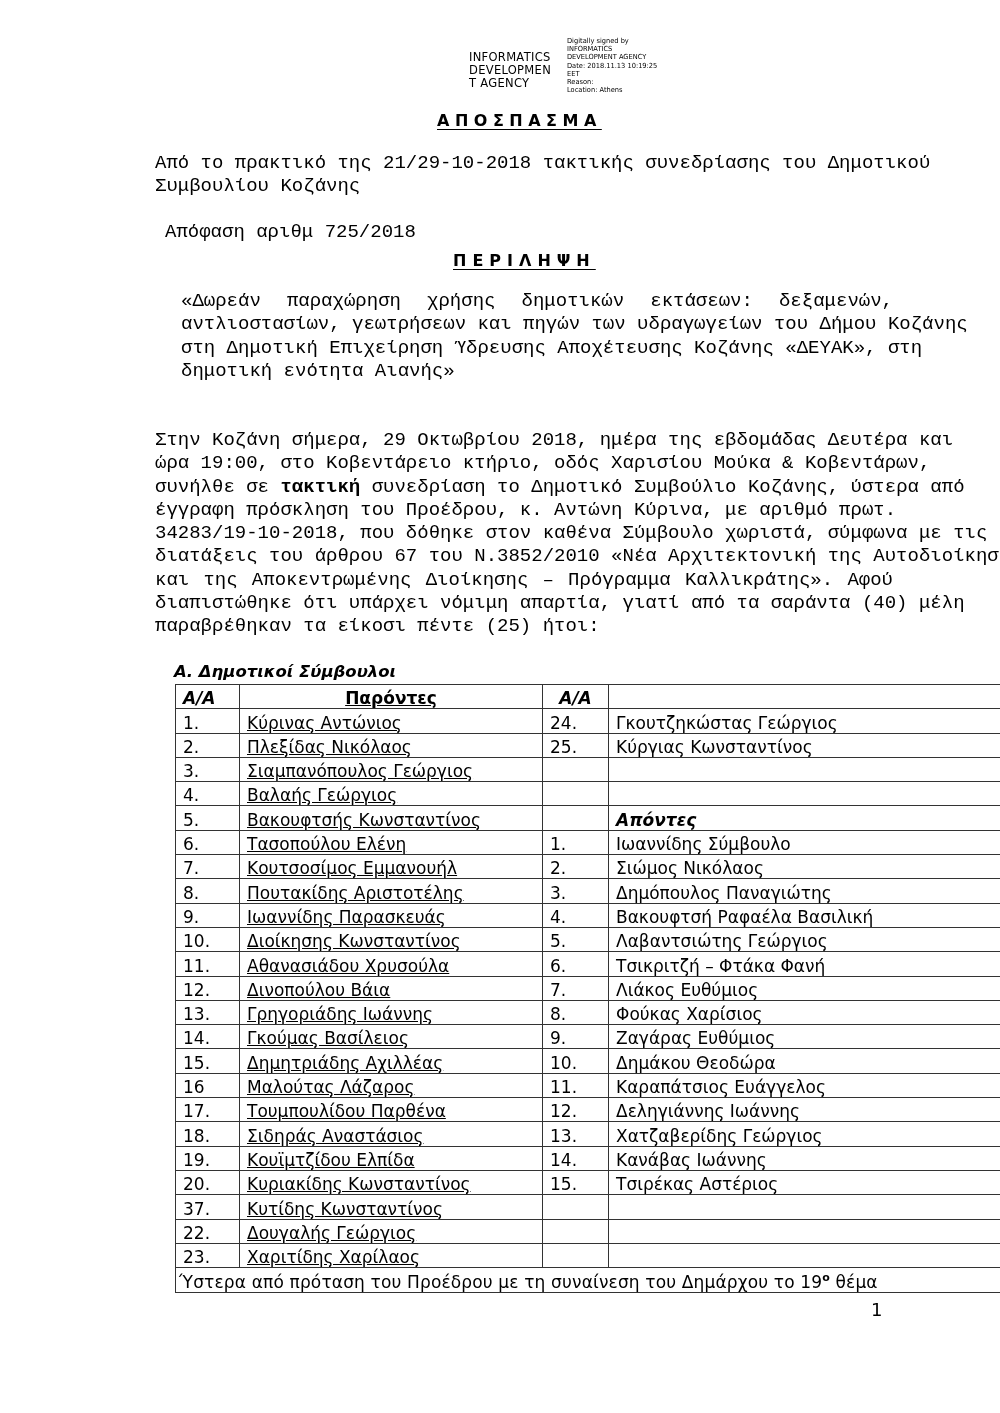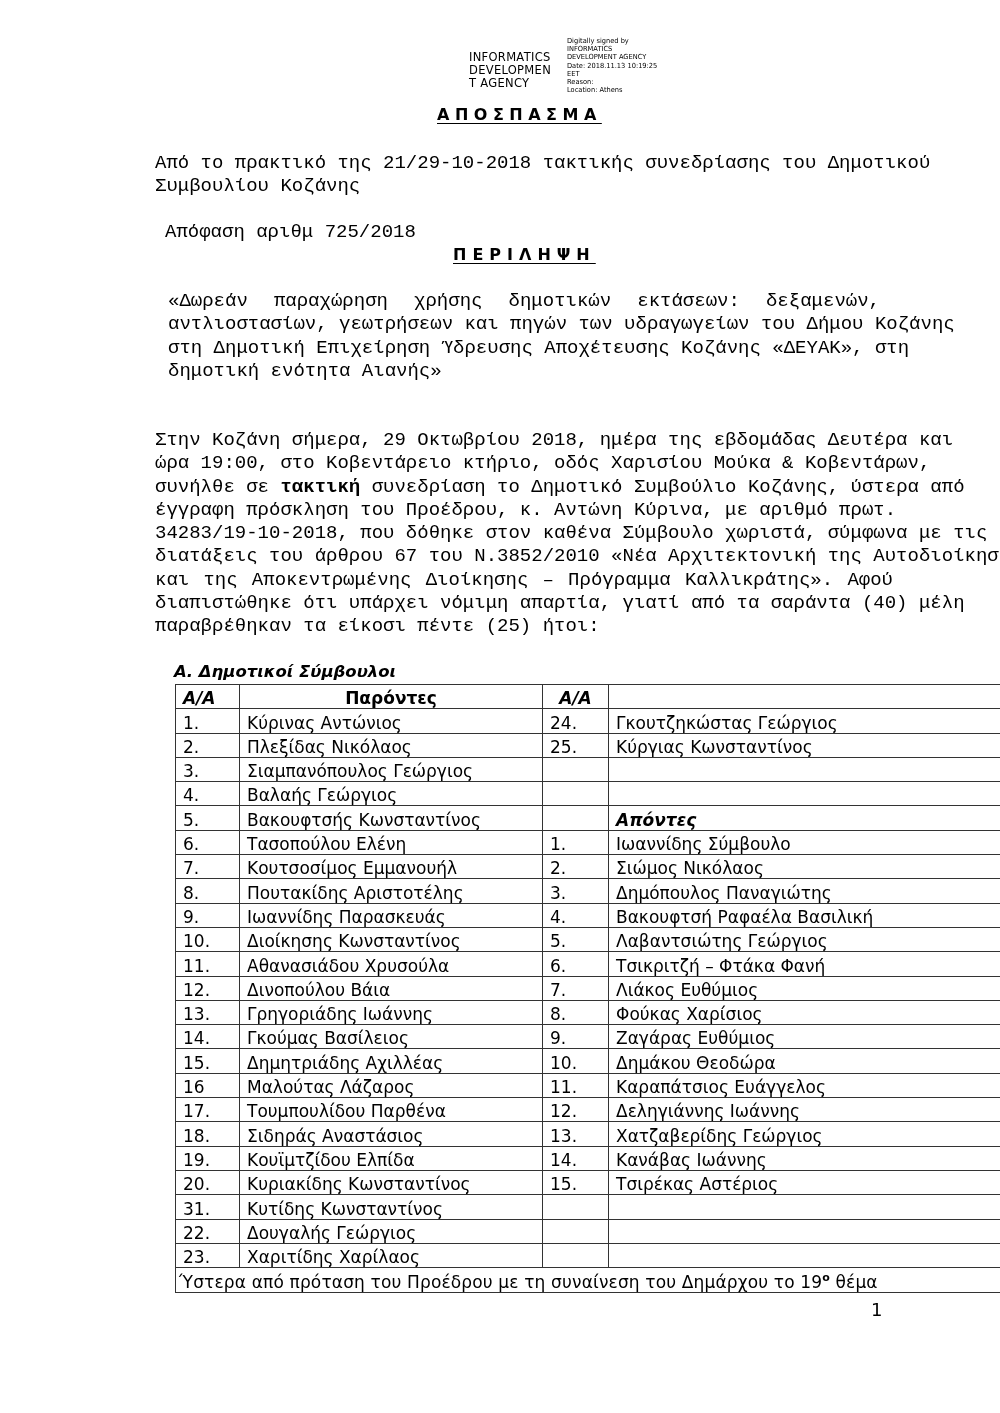--- a/index.html
+++ b/index.html
@@ -3,32 +3,32 @@
 <meta charset="utf-8">
 <style>
   html, body { margin: 0; padding: 0; background: #ffffff; }
   body { width: 1000px; height: 1413px; position: relative; overflow: hidden; color: #000; font-family: "Liberation Sans", sans-serif; }
   .abs { position: absolute; }
 
   
   .sig-org { left: 469px; top: 39px; font-family: "DejaVu Sans", sans-serif; font-size: 11.5px; line-height: 13px; letter-spacing: 0.3px; white-space: pre; margin-top: 12px; }
   .sig-meta { left: 567px; top: 37px; font-family: "DejaVu Sans", sans-serif; font-size: 7px; line-height: 8.2px; white-space: pre; transform: scaleX(0.95); transform-origin: left top; }
 
-  .title { font-family: "DejaVu Sans", sans-serif; font-weight: bold; font-size: 16px; letter-spacing: 5.5px; text-decoration: underline; text-underline-offset: 3px; white-space: nowrap; }
+  .title { font-family: "DejaVu Sans", sans-serif; font-weight: bold; font-size: 16px; letter-spacing: 5.5px; text-decoration: underline; text-underline-offset: 3px; white-space: nowrap; margin-top: 6px; }
 
   .para { font-family: Liberation Mono, monospace; font-size: 19px; text-align: justify; text-align-last: auto; transform-origin: left top; }
   .line { display: block; text-align: justify; text-align-last: justify; white-space: nowrap; }
   .line.last { text-align-last: left; }
 
   .section-heading { font-family: "DejaVu Sans", sans-serif; font-weight: bold; font-size: 16.5px; font-style: italic; }
 
   table.council { position: absolute; left: 175px; top: 684px; width: 852px; border-collapse: collapse; font-family: "DejaVu Sans", sans-serif; font-size: 17px; }
   table.council td { border: 1px solid #333; height: 23.3px; padding: 0 0 0 7px; line-height: 20px; vertical-align: bottom; white-space: nowrap; overflow: hidden; }
   table.council .c1 { width: 56px; }
-  table.council .c2 { width: 295px; }
+  table.council .c2 { width: 295px; text-decoration: underline; }
   table.council .c3 { width: 58px; }
   table.council .hdr-aa { font-weight: bold; font-style: italic; }
   table.council .hdr-present { font-weight: bold; text-align: center; padding-left: 0; }
   table.council .c3.hdr-aa { text-align: center; padding-left: 0; }
   table.council .bold { font-weight: bold; font-style: italic; }
   table.council .footer { padding-left: 3px; letter-spacing: 0.15px; }
   sup { font-size: 11px; vertical-align: 7px; font-weight: bold; }
 
   .page-num { left: 871px; top: 1299px; font-family: "DejaVu Sans", sans-serif; font-size: 18px; }
 </style>
@@ -51,21 +51,21 @@
 
 <div class="abs para" style="left:155px; top:152px; width:738px; line-height:23px;">
   <span class="line">Από   το   πρακτικό   της 21/29-10-2018 τακτικής συνεδρίασης του Δημοτικού</span>
   <span class="line last">Συμβουλίου Κοζάνης</span>
 </div>
 
 <div class="abs para" style="left:165px; top:221px; white-space:nowrap;">Απόφαση  αριθμ 725/2018</div>
 
 <div class="abs title" style="left:453px; top:245px; letter-spacing:6px;">ΠΕΡΙΛΗΨΗ</div>
 
-<div class="abs para" style="left:168px; top:290px; width:712px; line-height:23.3px;">
+<div class="abs para" style="left:181px; top:290px; width:712px; line-height:23.3px;">
   <span class="line">«Δωρεάν παραχώρηση χρήσης δημοτικών εκτάσεων: δεξαμενών,</span>
   <span class="line">αντλιοστασίων, γεωτρήσεων και πηγών των υδραγωγείων του Δήμου Κοζάνης</span>
   <span class="line">στη Δημοτική  Επιχείρηση Ύδρευσης Αποχέτευσης Κοζάνης  «ΔΕΥΑΚ»,  στη</span>
   <span class="line last">δημοτική ενότητα Αιανής»</span>
 </div>
 
 <div class="abs para" style="left:155px; top:429px; width:738px; line-height:23.3px;">
   <span class="line"> Στην Κοζάνη σήμερα, 29 Οκτωβρίου 2018, ημέρα της  εβδομάδας Δευτέρα και</span>
   <span class="line">ώρα 19:00, στο Κοβεντάρειο κτήριο, οδός Χαρισίου Μούκα &amp; Κοβεντάρων,</span>
   <span class="line"><span>συνήλθε σε </span><b>τακτική</b><span> συνεδρίαση το Δημοτικό Συμβούλιο Κοζάνης, ύστερα από</span></span>
@@ -201,21 +201,21 @@
         <td class="c3">14.</td>
         <td class="c4">Κανάβας Ιωάννης</td>
       </tr>
       <tr>
         <td class="c1">20.</td>
         <td class="c2">Κυριακίδης Κωνσταντίνος</td>
         <td class="c3">15.</td>
         <td class="c4">Τσιρέκας Αστέριος</td>
       </tr>
       <tr>
-        <td class="c1">31.</td>
+        <td class="c1">37.</td>
         <td class="c2">Κυτίδης Κωνσταντίνος</td>
         <td class="c3"></td>
         <td class="c4"></td>
       </tr>
       <tr>
         <td class="c1">22.</td>
         <td class="c2">Δουγαλής Γεώργιος</td>
         <td class="c3"></td>
         <td class="c4"></td>
       </tr>

